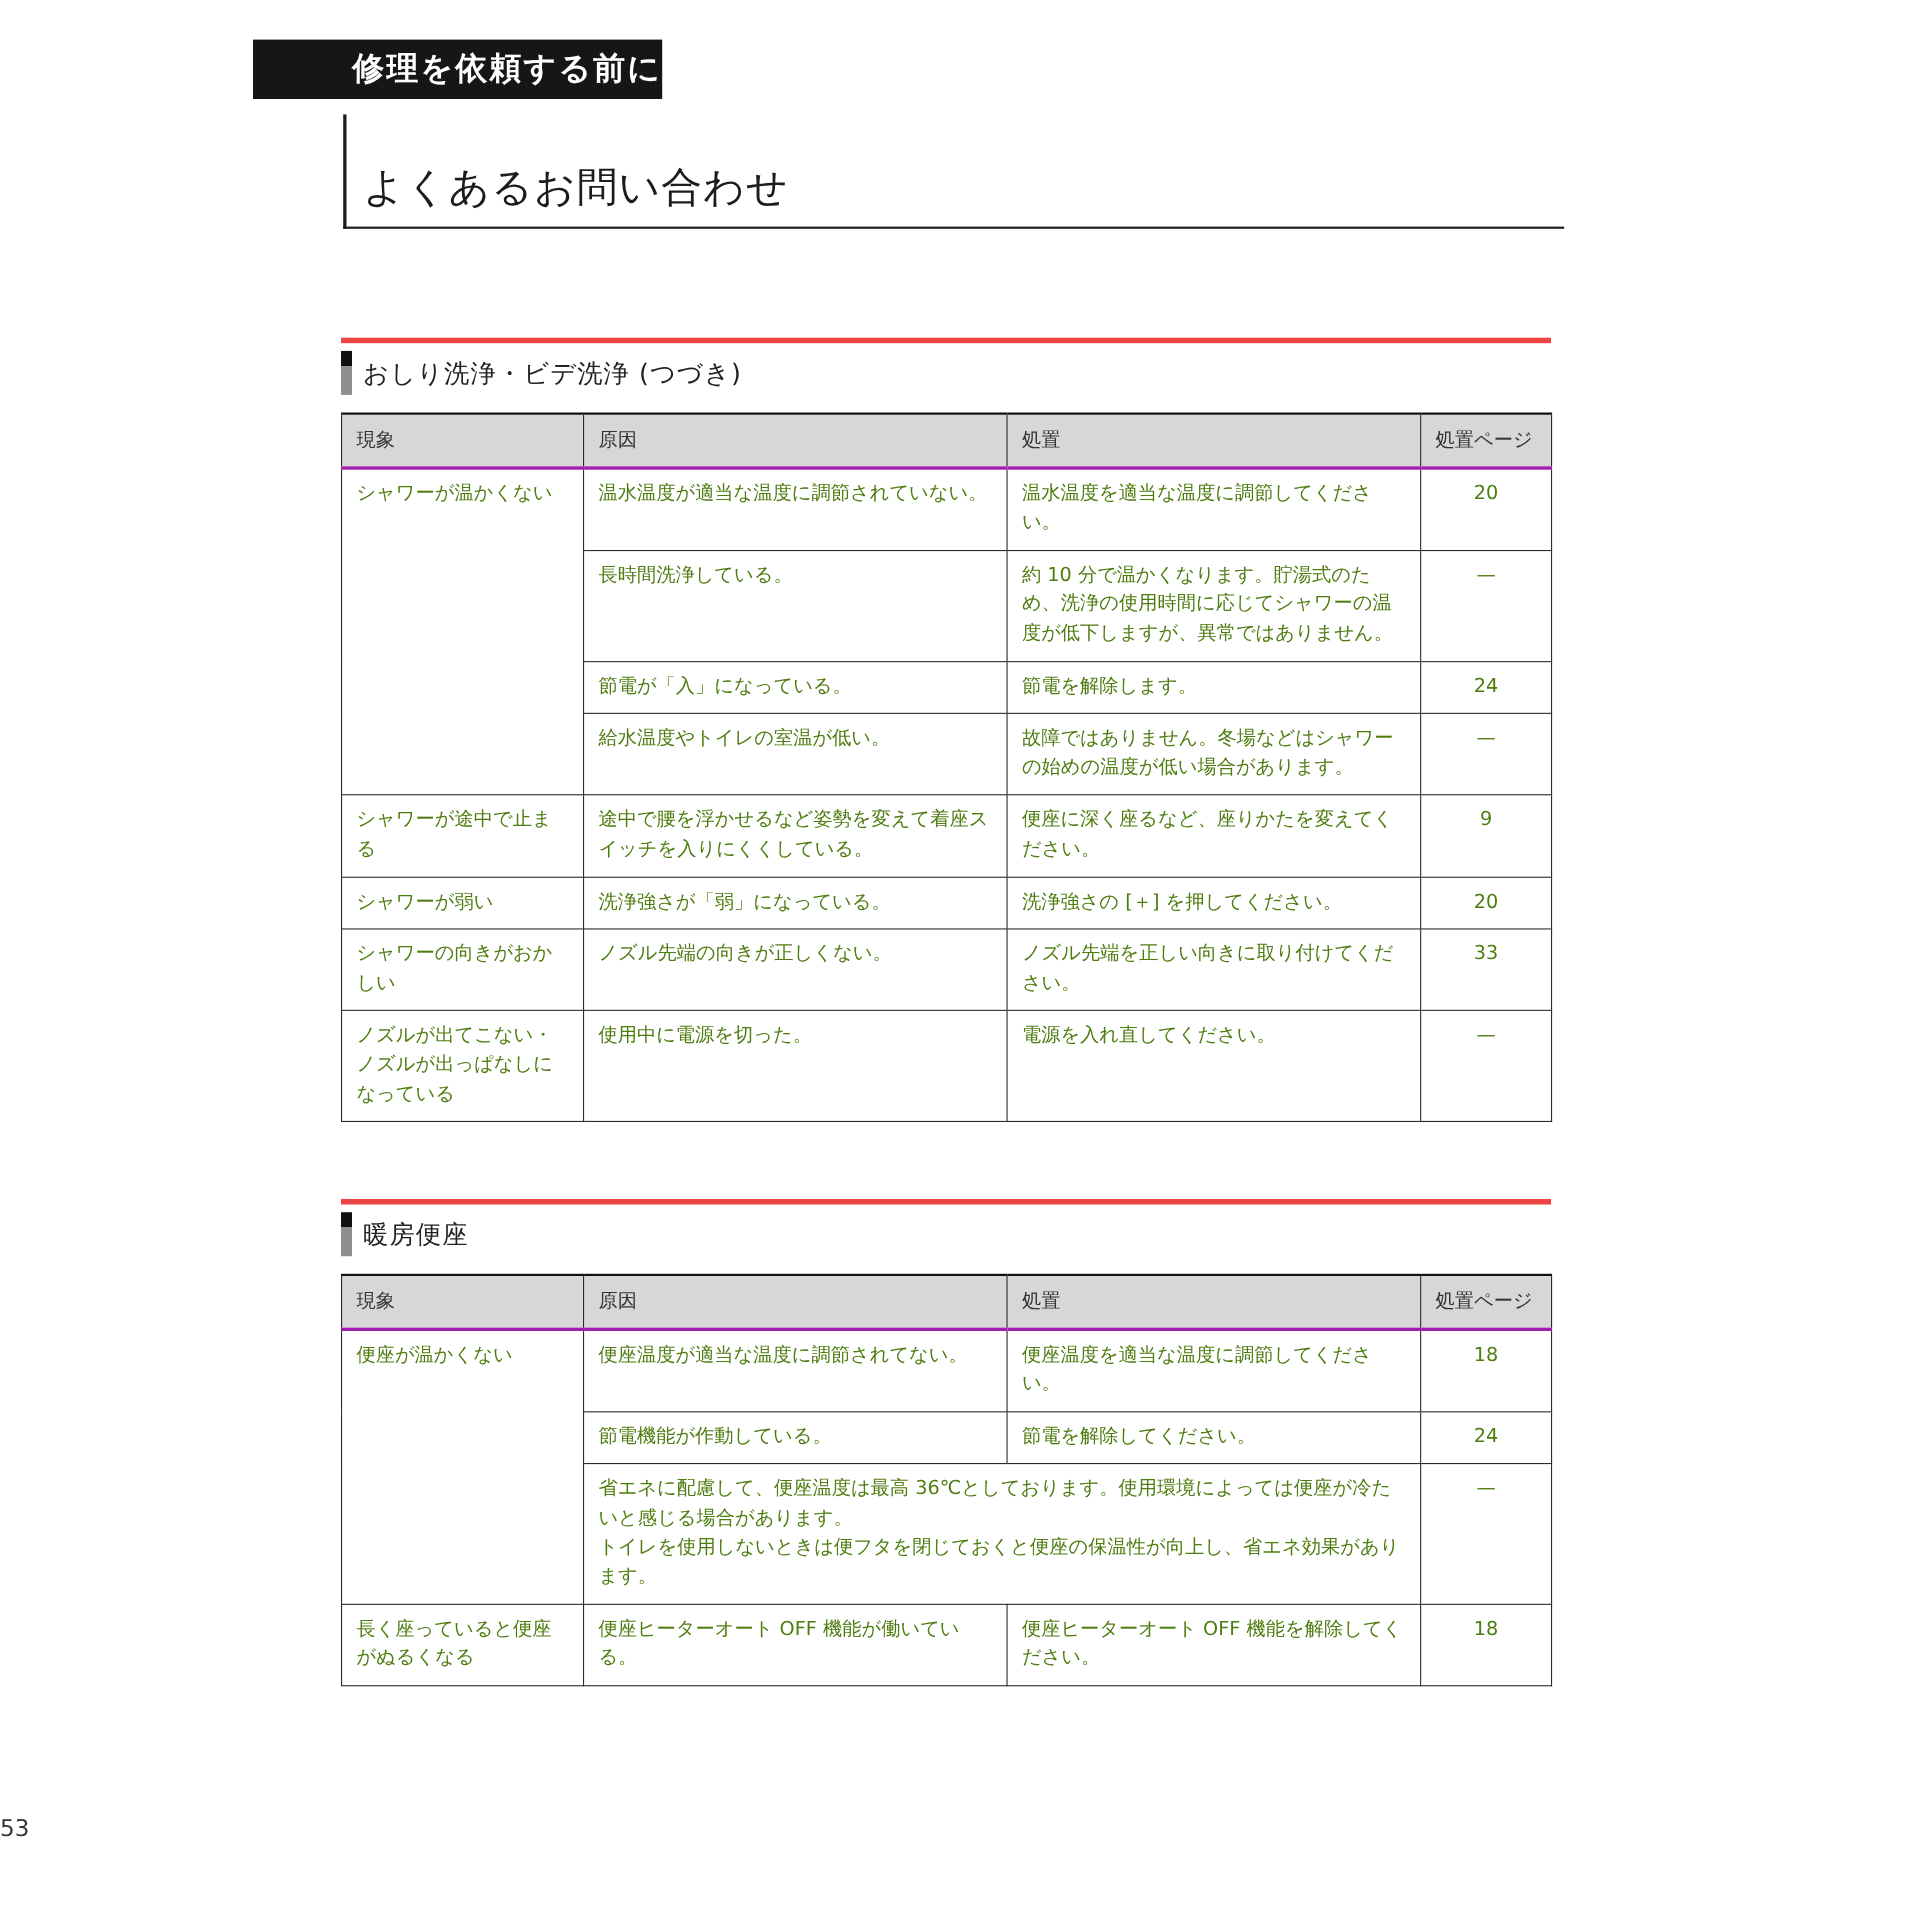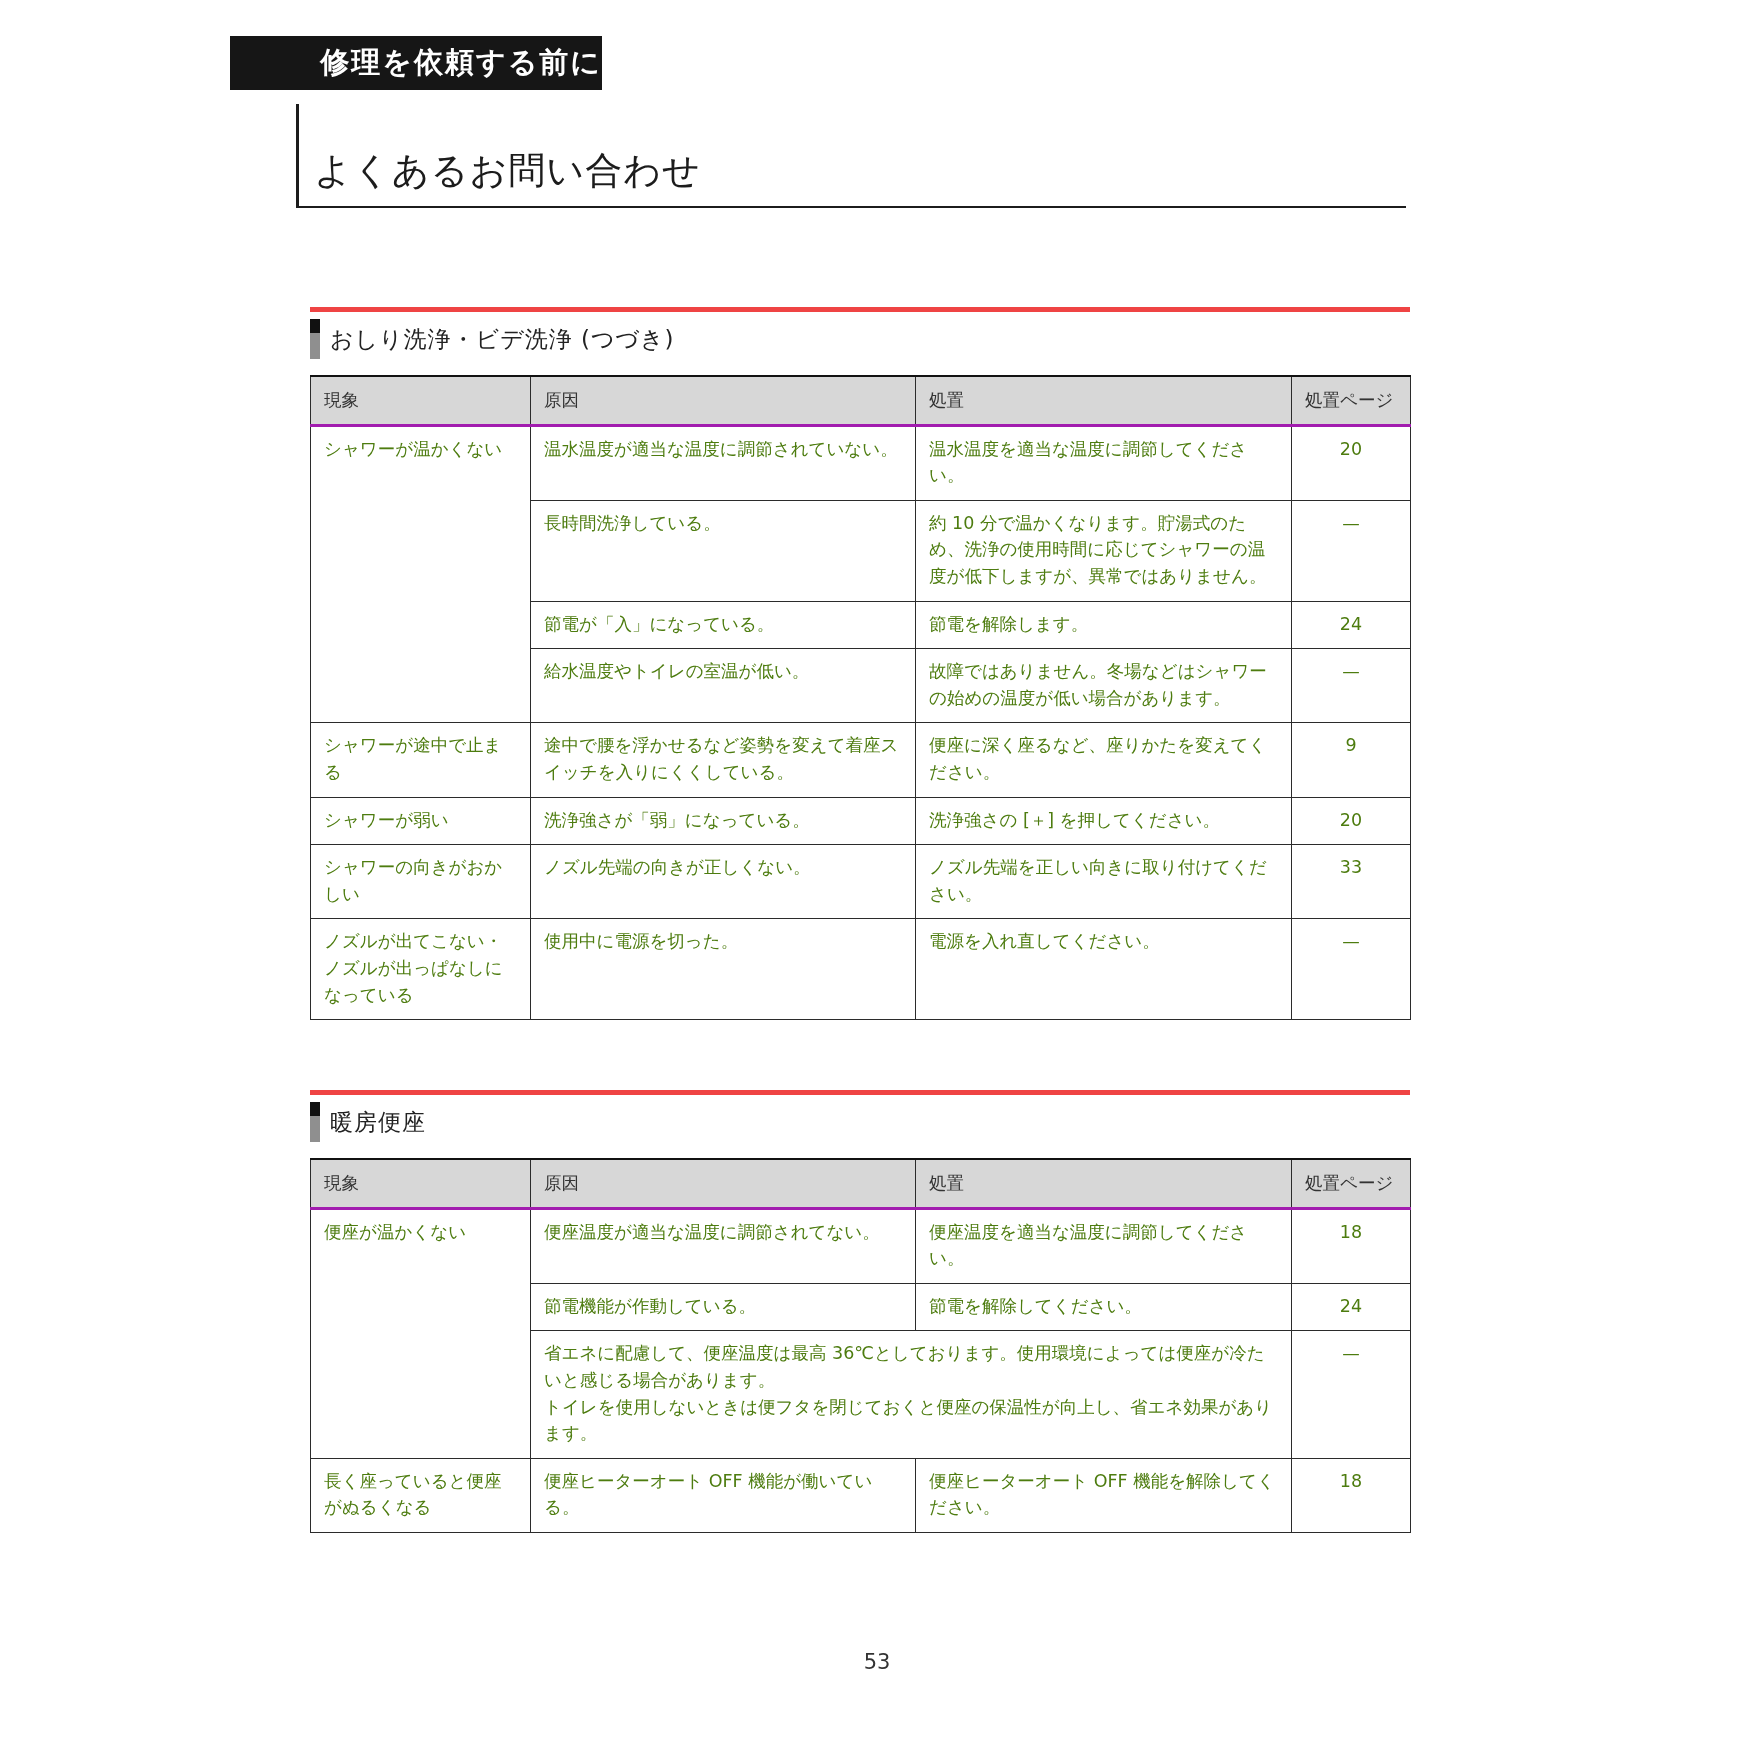--- a/index.html
+++ b/index.html
@@ -9,21 +9,21 @@
     color:#3d3d3d;-webkit-font-smoothing:antialiased;
   }
   
   .kicker{
     position:absolute;left:230px;top:36px;width:372px;height:54px;
     background:#161616;color:#ffffff;display:flex;align-items:center;justify-content:flex-end;
     font-size:29px;font-weight:bold;letter-spacing:2px;
   }
   
   .titleblock{
-    position:absolute;left:296px;top:104px;width:1110px;height:104px;
+    position:absolute;left:312px;top:104px;width:1110px;height:104px;
     border-left:3px solid #1c1c1c;border-bottom:2px solid #1c1c1c;
     box-sizing:border-box;display:flex;align-items:flex-end;
     padding:0 0 10px 15px;
   }
   .titleblock .title{font-size:37px;color:#1c1c1c;letter-spacing:1px;}
   
   .section{position:absolute;left:310px;width:1100px;}
   .section-1{top:307px;}
   .section-2{top:1090px;}
   .sec-head{border-top:5px solid #ef4444;padding-top:6px;margin-bottom:15px;}
@@ -41,21 +41,21 @@
     word-break:break-all;overflow-wrap:anywhere;
   }
   table.faq thead th{
     background:#d7d7d7;font-weight:normal;color:#333;
     border-top:2px solid #111;border-bottom:3px solid #a21caf;
     padding-top:10px;padding-bottom:10px;
   }
   table.faq td.page{text-align:center;word-break:normal;}
   table.faq td.merged{white-space:pre-line;}
   
-  .pagenum{position:absolute;left:0;top:1650px;width:1754px;text-align:center;
+  .pagenum{position:absolute;left:0;top:1650px;width:1754px;text-align:left;
     font-size:21px;color:#333;}
 </style>
 </head>
 <body>
 
 <div class="kicker">
   <span>修理を依頼する前に</span>
 </div>
 
 <div class="titleblock">

